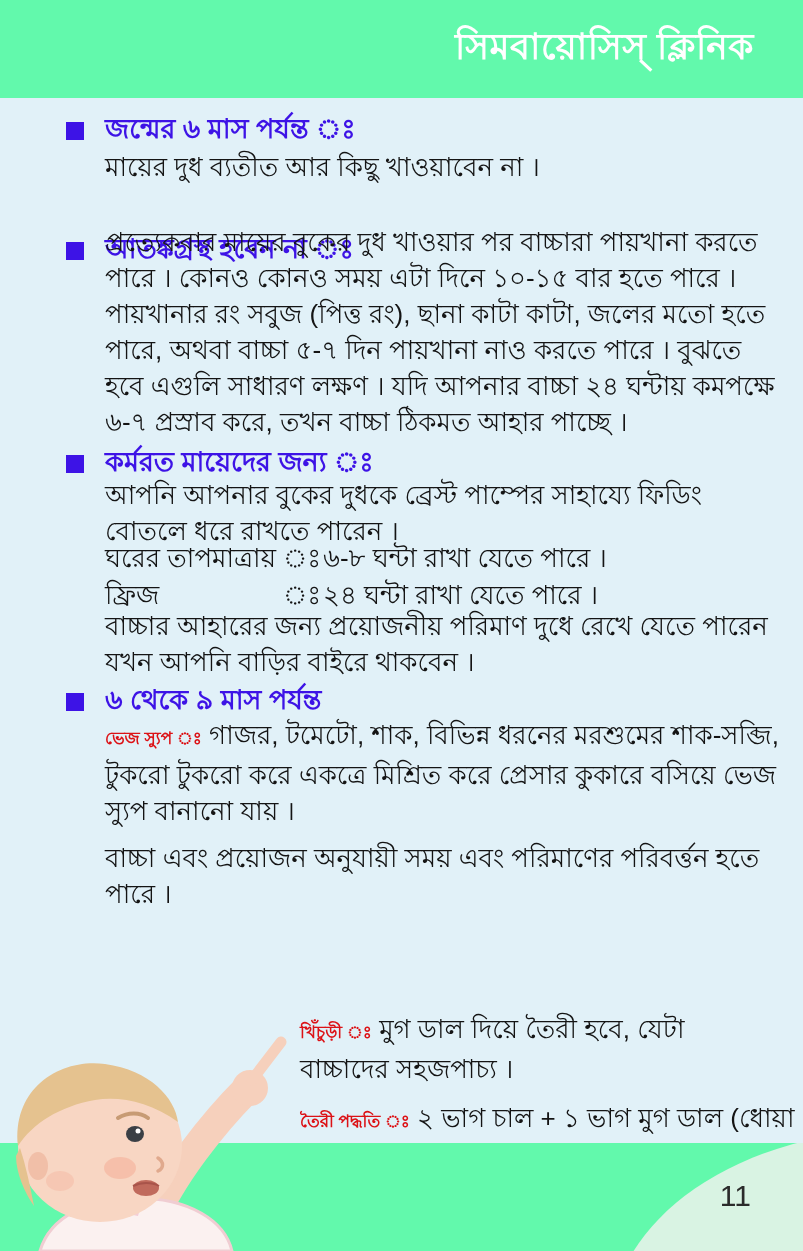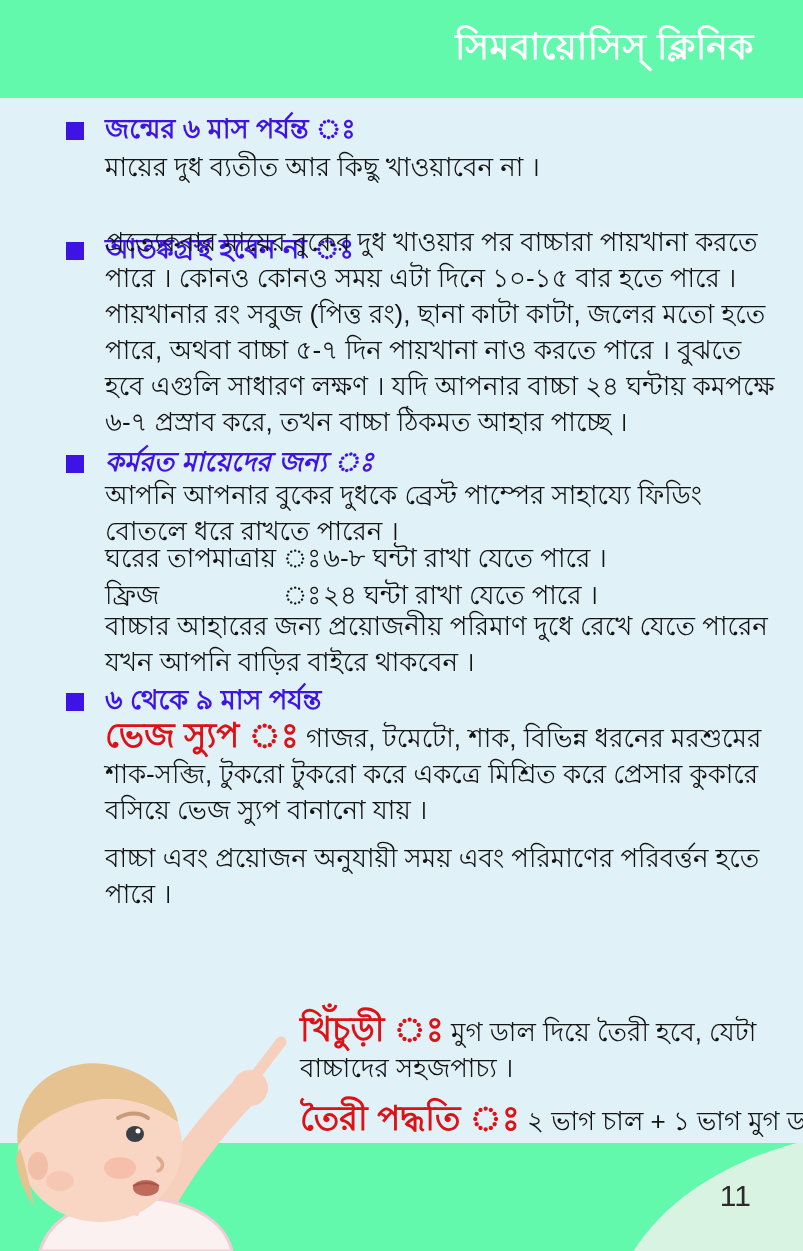--- a/index.html
+++ b/index.html
@@ -48,21 +48,21 @@
     color:var(--heading_blue);font-weight:bold;font-size:27px;white-space:nowrap;
   }
   .bullet-square{
     width:18px;height:18px;background:var(--heading_blue);
     margin-right:21px;flex:0 0 auto;
   }
   .para{
     position:absolute;left:105px;width:675px;color:var(--text_black);
     font-size:26px;line-height:36px;
   }
-  .red-label{color:var(--label_red);font-weight:bold;font-size:34px;margin-top:27px;}
+  .red-label{color:var(--label_red);font-weight:bold;font-size:17px;margin-top:27px;}
   .storage{position:absolute;left:105px;width:600px;font-size:26px;line-height:37px;color:var(--text_black);}
   .storage-row{display:flex;}
   .storage-label{width:178px;flex:0 0 auto;}
   .storage-colon{width:40px;flex:0 0 auto;}
   .storage-value{flex:1;}
   .indent-block{left:300px;width:475px;}
   .method-line{white-space:nowrap;width:500px;}
   
   .baby{position:absolute;left:0;bottom:0;width:300px;height:235px;z-index:3;}
 </style>
@@ -82,21 +82,21 @@
       <span>জন্মের ৬ মাস পর্যন্ত ঃ</span>
     </div>
     <div class="para" style="top:149px;">মায়ের দুধ ব্যতীত আর কিছু খাওয়াবেন না ।</div>
 
     <div class="section-heading" style="top:187px;margin-top:41px;">
       <span class="bullet-square"></span>
       <span>আতঙ্কগ্রস্থ হবেন না ঃ</span>
     </div>
     <div class="para" style="top:224px;">প্রত্যেকবার মায়ের বুকের দুধ খাওয়ার পর বাচ্চারা পায়খানা করতে পারে । কোনও কোনও সময় এটা দিনে ১০-১৫ বার হতে পারে । পায়খানার রং সবুজ (পিত্ত রং), ছানা কাটা কাটা, জলের মতো হতে পারে, অথবা বাচ্চা ৫-৭ দিন পায়খানা নাও করতে পারে । বুঝতে হবে এগুলি সাধারণ লক্ষণ । যদি আপনার বাচ্চা ২৪ ঘন্টায় কমপক্ষে ৬-৭ প্রস্রাব করে, তখন বাচ্চা ঠিকমত আহার পাচ্ছে ।</div>
 
-    <div class="section-heading" style="top:441px;font-style:italic;">
+    <div class="section-heading" style="top:441px;">
       <span class="bullet-square"></span>
       <span>কর্মরত মায়েদের জন্য ঃ</span>
     </div>
     <div class="para" style="top:477px;">আপনি আপনার বুকের দুধকে ব্রেস্ট পাম্পের সাহায্যে ফিডিং বোতলে ধরে রাখতে পারেন ।</div>
 
     <div class="storage" style="top:540px;">
       <div class="storage-row">
         <span class="storage-label">ঘরের তাপমাত্রায়</span>
         <span class="storage-colon">ঃ</span>
         <span class="storage-value">৬-৮ ঘন্টা রাখা যেতে পারে ।</span>

